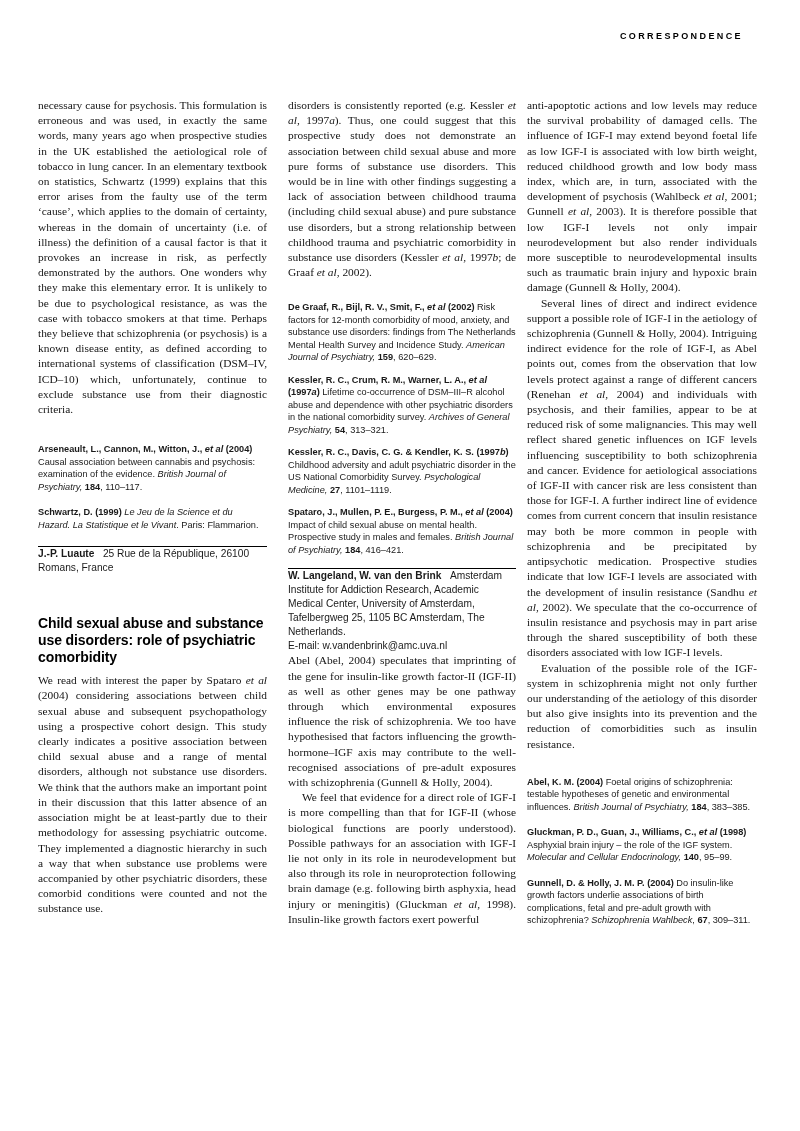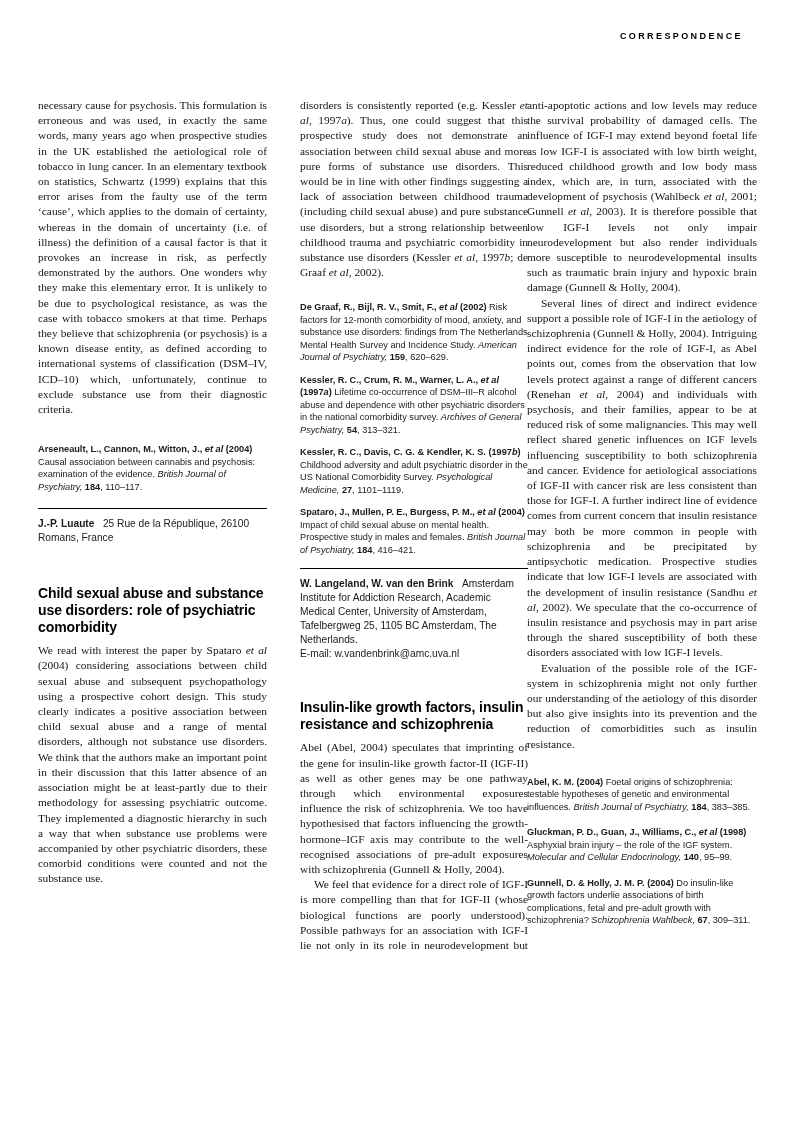--- a/index.html
+++ b/index.html
@@ -3,30 +3,30 @@
 <meta charset="utf-8">
 <style>
   html,body{margin:0;padding:0;background:#ffffff;}
   .page{position:relative;width:800px;height:951px;background:#ffffff;overflow:hidden;
         font-family:"Liberation Serif",serif;color:#111;}
   .runhead{position:absolute;top:31px;right:57px;
            font-family:"Liberation Sans",sans-serif;font-weight:bold;font-size:9px;
            letter-spacing:2.4px;color:#000;}
   .col{position:absolute;top:98px;}
   #col1{left:38px;width:229px;}
-  #col2{left:300px;width:228px;}
+  #col2{left:288px;width:228px;}
   #col3{left:527px;width:230px;}
   .body{font-family:"Liberation Serif",serif;font-size:11.4px;line-height:15.2px;
         text-align:justify;margin:0;color:#141414;text-rendering:optimizeLegibility;}
   .indent{text-indent:14px;}
   .ref{font-family:"Liberation Sans",sans-serif;font-size:9.2px;line-height:12.5px;
        margin:0;color:#1a1a1a;text-align:left;}
   .mt26{margin-top:26px;} .mt21{margin-top:21px;} .mt24{margin-top:24px;}
   .mt13{margin-top:13px;} .mt10{margin-top:10px;}
-  .sigblock{border-top:1.5px solid #000;padding-top:8px;}
+  .sigblock{border-top:1.5px solid #000;padding-top:0;}
   .sb1{margin-top:15px;} .sb2{margin-top:12px;}
   .sig{font-family:"Liberation Sans",sans-serif;font-size:10.2px;line-height:14px;
        margin:0;color:#1a1a1a;}
   .title{font-family:"Liberation Sans",sans-serif;font-weight:bold;font-size:14px;
          line-height:17px;margin:0;color:#000;white-space:pre-line;letter-spacing:-0.1px;}
   .t-mt40{margin-top:40px;} .t-mt38{margin-top:38px;}
   .title + .body{margin-top:7px;}
   .pageno{position:absolute;top:1065px;left:745px;
           font-family:"Liberation Sans",sans-serif;font-weight:bold;font-size:11px;
           letter-spacing:1.5px;color:#000;}
@@ -34,40 +34,39 @@
 </head>
 <body>
 
 <div class="page">
 
   <div class="runhead">CORRESPONDENCE</div>
 
   <div class="col" id="col1">
     <p class="body"><span>necessary cause for psychosis. This formulation is erroneous and was used, in exactly the same words, many years ago when prospective studies in the UK established the aetiological role of tobacco in lung cancer. In an elementary textbook on statistics, Schwartz (1999) explains that this error arises from the faulty use of the term ‘cause’, which applies to the domain of certainty, whereas in the domain of uncertainty (i.e. of illness) the definition of a causal factor is that it provokes an increase in risk, as perfectly demonstrated by the authors. One wonders why they make this elementary error. It is unlikely to be due to psychological resistance, as was the case with tobacco smokers at that time. Perhaps they believe that schizophrenia (or psychosis) is a known disease entity, as defined according to international systems of classification (DSM–IV, ICD–10) which, unfortunately, continue to exclude substance use from their diagnostic criteria.</span></p>
     <p class="ref mt26"><span style="font-weight: bold;">Arseneault, L., Cannon, M., Witton, J., </span><span style="font-weight: bold; font-style: italic;">et al</span><span style="font-weight: bold;"> (2004)</span><span> Causal association between cannabis and psychosis: examination of the evidence. </span><span style="font-style: italic;">British Journal of Psychiatry,</span><span> </span><span style="font-weight: bold;">184</span><span>, 110–117.</span></p>
+    <p class="ref mt13"><span style="font-weight: bold;">Schwartz, D. (1999)</span><span> </span><span style="font-style: italic;">Le Jeu de la Science et du Hazard. La Statistique et le Vivant</span><span>. Paris: Flammarion.</span></p>
     <div class="sigblock sb1">
       <p class="sig"><span style="font-weight: bold;">J.-P. Luaute</span><span>&nbsp;&nbsp;&nbsp;25 Rue de la République, 26100 Romans, France</span></p>
     </div>
     <h2 class="title t-mt40">Child sexual abuse and substance
 use disorders: role of psychiatric
 comorbidity</h2>
     <p class="body"><span>We read with interest the paper by Spataro </span><span style="font-style: italic;">et al</span><span> (2004) considering associations between child sexual abuse and subsequent psychopathology using a prospective cohort design. This study clearly indicates a positive association between child sexual abuse and a range of mental disorders, although not substance use disorders. We think that the authors make an important point in their discussion that this latter absence of an association might be at least-partly due to their methodology for assessing psychiatric outcome. They implemented a diagnostic hierarchy in such a way that when substance use problems were accompanied by other psychiatric disorders, these comorbid conditions were counted and not the substance use.</span></p>
   </div>
 
   <div class="col" id="col2">
     <p class="body"><span>disorders is consistently reported (e.g. Kessler </span><span style="font-style: italic;">et al</span><span>, 1997</span><span style="font-style: italic;">a</span><span>). Thus, one could suggest that this prospective study does not demonstrate an association between child sexual abuse and more pure forms of substance use disorders. This would be in line with other findings suggesting a lack of association between childhood trauma (including child sexual abuse) and pure substance use disorders, but a strong relationship between childhood trauma and psychiatric comorbidity in substance use disorders (Kessler </span><span style="font-style: italic;">et al</span><span>, 1997</span><span style="font-style: italic;">b</span><span>; de Graaf </span><span style="font-style: italic;">et al</span><span>, 2002).</span></p>
     <p class="ref mt21"><span style="font-weight: bold;">De Graaf, R., Bijl, R. V., Smit, F., </span><span style="font-weight: bold; font-style: italic;">et al</span><span style="font-weight: bold;"> (2002)</span><span> Risk factors for 12-month comorbidity of mood, anxiety, and substance use disorders: findings from The Netherlands Mental Health Survey and Incidence Study. </span><span style="font-style: italic;">American Journal of Psychiatry,</span><span> </span><span style="font-weight: bold;">159</span><span>, 620–629.</span></p>
     <p class="ref mt10"><span style="font-weight: bold;">Kessler, R. C., Crum, R. M., Warner, L. A., </span><span style="font-weight: bold; font-style: italic;">et al</span><span style="font-weight: bold;"> (1997</span><span style="font-weight: bold; font-style: italic;">a</span><span style="font-weight: bold;">)</span><span> Lifetime co-occurrence of DSM–III–R alcohol abuse and dependence with other psychiatric disorders in the national comorbidity survey. </span><span style="font-style: italic;">Archives of General Psychiatry,</span><span> </span><span style="font-weight: bold;">54</span><span>, 313–321.</span></p>
     <p class="ref mt10"><span style="font-weight: bold;">Kessler, R. C., Davis, C. G. &amp; Kendler, K. S. (1997</span><span style="font-weight: bold; font-style: italic;">b</span><span style="font-weight: bold;">)</span><span> Childhood adversity and adult psychiatric disorder in the US National Comorbidity Survey. </span><span style="font-style: italic;">Psychological Medicine,</span><span> </span><span style="font-weight: bold;">27</span><span>, 1101–1119.</span></p>
     <p class="ref mt10"><span style="font-weight: bold;">Spataro, J., Mullen, P. E., Burgess, P. M., </span><span style="font-weight: bold; font-style: italic;">et al</span><span style="font-weight: bold;"> (2004)</span><span> Impact of child sexual abuse on mental health. Prospective study in males and females. </span><span style="font-style: italic;">British Journal of Psychiatry,</span><span> </span><span style="font-weight: bold;">184</span><span>, 416–421.</span></p>
     <div class="sigblock sb2">
       <p class="sig"><span style="font-weight: bold;">W. Langeland, W. van den Brink</span><span>&nbsp;&nbsp;&nbsp;Amsterdam Institute for Addiction Research, Academic Medical Center, University of Amsterdam, Tafelbergweg 25, 1105 BC Amsterdam, The Netherlands.</span><br><span>E-mail: w.vandenbrink@amc.uva.nl</span></p>
     </div>
-    <h2 class="title t-mt38">Insulin-like growth factors, insulin
-resistance and schizophrenia</h2>
     <p class="body"><span>Abel (Abel, 2004) speculates that imprinting of the gene for insulin-like growth factor-II (IGF-II) as well as other genes may be one pathway through which environmental exposures influence the risk of schizophrenia. We too have hypothesised that factors influencing the growth-hormone–IGF axis may contribute to the well-recognised associations of pre-adult exposures with schizophrenia (Gunnell &amp; Holly, 2004).</span></p>
     <p class="body indent"><span>We feel that evidence for a direct role of IGF-I is more compelling than that for IGF-II (whose biological functions are poorly understood). Possible pathways for an association with IGF-I lie not only in its role in neurodevelopment but also through its role in neuroprotection following brain damage (e.g. following birth asphyxia, head injury or meningitis) (Gluckman </span><span style="font-style: italic;">et al</span><span>, 1998). Insulin-like growth factors exert powerful</span></p>
   </div>
 
   <div class="col" id="col3">
     <p class="body"><span>anti-apoptotic actions and low levels may reduce the survival probability of damaged cells. The influence of IGF-I may extend beyond foetal life as low IGF-I is associated with low birth weight, reduced childhood growth and low body mass index, which are, in turn, associated with the development of psychosis (Wahlbeck </span><span style="font-style: italic;">et al</span><span>, 2001; Gunnell </span><span style="font-style: italic;">et al</span><span>, 2003). It is therefore possible that low IGF-I levels not only impair neurodevelopment but also render individuals more susceptible to neurodevelopmental insults such as traumatic brain injury and hypoxic brain damage (Gunnell &amp; Holly, 2004).</span></p>
     <p class="body indent"><span>Several lines of direct and indirect evidence support a possible role of IGF-I in the aetiology of schizophrenia (Gunnell &amp; Holly, 2004). Intriguing indirect evidence for the role of IGF-I, as Abel points out, comes from the observation that low levels protect against a range of different cancers (Renehan </span><span style="font-style: italic;">et al</span><span>, 2004) and individuals with psychosis, and their families, appear to be at reduced risk of some malignancies. This may well reflect shared genetic influences on IGF levels influencing susceptibility to both schizophrenia and cancer. Evidence for aetiological associations of IGF-II with cancer risk are less consistent than those for IGF-I. A further indirect line of evidence comes from current concern that insulin resistance may both be more common in people with schizophrenia and be precipitated by antipsychotic medication. Prospective studies indicate that low IGF-I levels are associated with the development of insulin resistance (Sandhu </span><span style="font-style: italic;">et al</span><span>, 2002). We speculate that the co-occurrence of insulin resistance and psychosis may in part arise through the shared susceptibility of both these disorders associated with low IGF-I levels.</span></p>
     <p class="body indent"><span>Evaluation of the possible role of the IGF-system in schizophrenia might not only further our understanding of the aetiology of this disorder but also give insights into its prevention and the reduction of comorbidities such as insulin resistance.</span></p>
     <p class="ref mt24"><span style="font-weight: bold;">Abel, K. M. (2004)</span><span> Foetal origins of schizophrenia: testable hypotheses of genetic and environmental influences. </span><span style="font-style: italic;">British Journal of Psychiatry,</span><span> </span><span style="font-weight: bold;">184</span><span>, 383–385.</span></p>
     <p class="ref mt13"><span style="font-weight: bold;">Gluckman, P. D., Guan, J., Williams, C., </span><span style="font-weight: bold; font-style: italic;">et al</span><span style="font-weight: bold;"> (1998)</span><span> Asphyxial brain injury – the role of the IGF system. </span><span style="font-style: italic;">Molecular and Cellular Endocrinology,</span><span> </span><span style="font-weight: bold;">140</span><span>, 95–99.</span></p>

